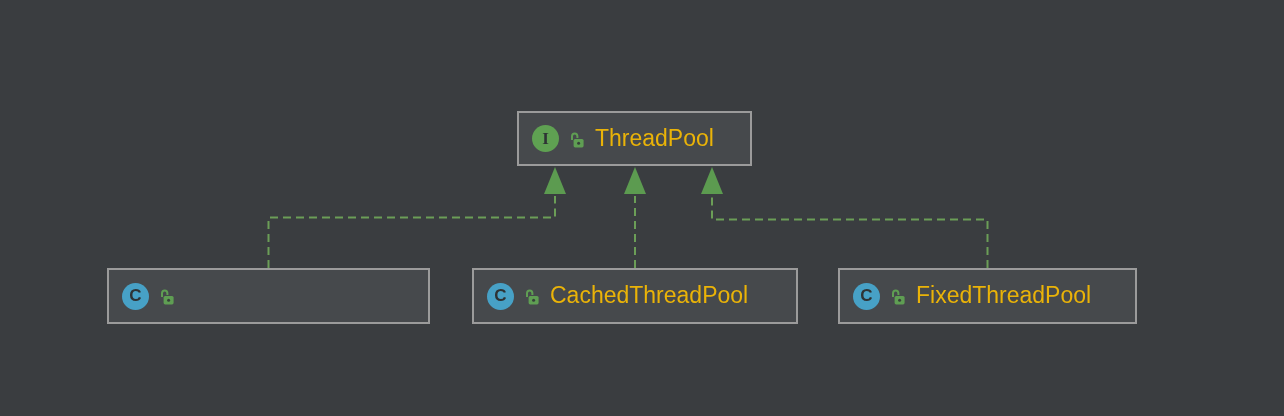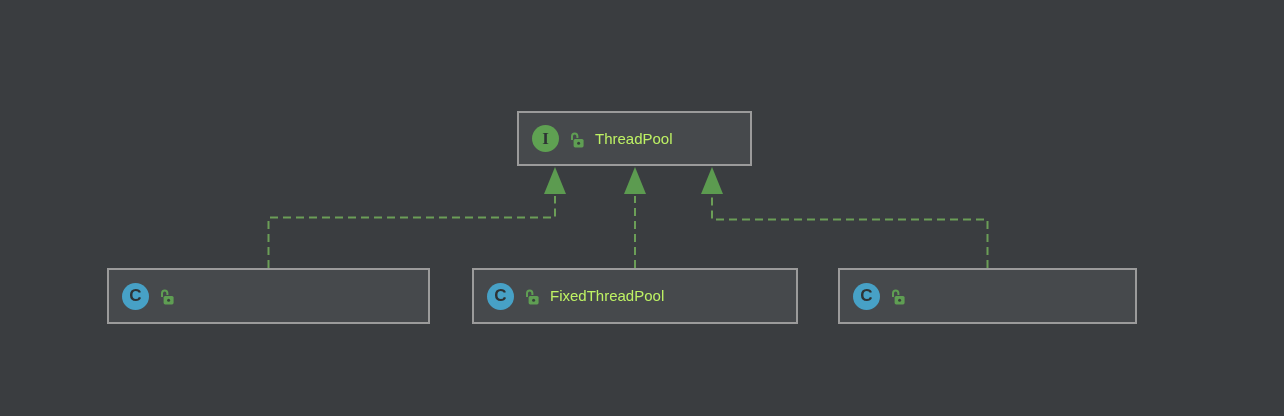--- a/index.html
+++ b/index.html
@@ -45,22 +45,22 @@
     background: #47a1c6;
     font-family: "Liberation Sans", sans-serif;
   }
   .lock-icon {
     width: 18px;
     height: 18px;
     flex: 0 0 auto;
     margin-top: 2px;
   }
   .node-label {
-    color: #bef264;
-    font-size: 15px;
+    color: #eab308;
+    font-size: 23px;
     white-space: nowrap;
     padding-bottom: 1px;
   }
   #edges-layer {
     position: absolute;
     left: 0;
     top: 0;
     pointer-events: none;
   }
   #edges-layer g { pointer-events: stroke; }
@@ -107,25 +107,26 @@
     </svg>
   </div>
 
   <div class="uml-node" style="left:472px; top:268px; width:326px; height:56px;">
     <span class="badge-circle badge-class">C</span>
     <svg class="lock-icon" viewBox="0 0 18 18">
       <path d="M4,9 V5.2 Q4,2.4 6.7,2.4 Q9.4,2.4 9.4,5.2 V7" fill="none" stroke="#5f9e53" stroke-width="2"></path>
       <rect x="5.6" y="8" width="10" height="8.4" rx="1.6" fill="#5f9e53"></rect>
       <circle cx="10.6" cy="12.2" r="1.5" fill="#37413a"></circle>
     </svg>
-    <span class="node-label">FixedThreadPool</span>
+    <span class="node-label">CachedThreadPool</span>
   </div>
 
   <div class="uml-node" style="left:838px; top:268px; width:299px; height:56px;">
     <span class="badge-circle badge-class">C</span>
     <svg class="lock-icon" viewBox="0 0 18 18">
       <path d="M4,9 V5.2 Q4,2.4 6.7,2.4 Q9.4,2.4 9.4,5.2 V7" fill="none" stroke="#5f9e53" stroke-width="2"></path>
       <rect x="5.6" y="8" width="10" height="8.4" rx="1.6" fill="#5f9e53"></rect>
       <circle cx="10.6" cy="12.2" r="1.5" fill="#37413a"></circle>
     </svg>
+    <span class="node-label">FixedThreadPool</span>
   </div>
 
 </div>
 
 </body></html>

